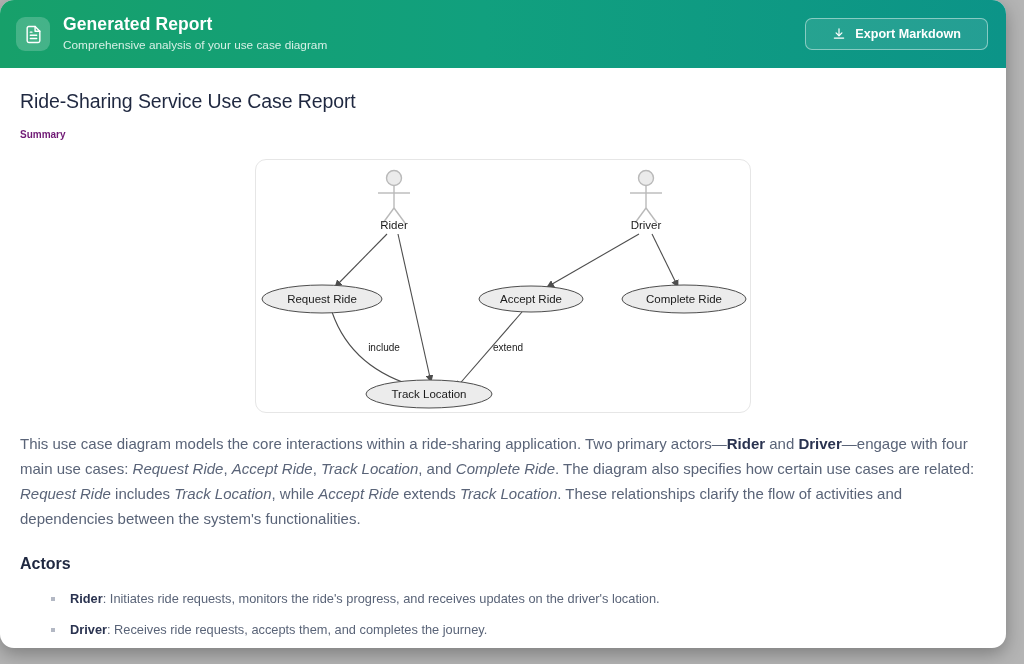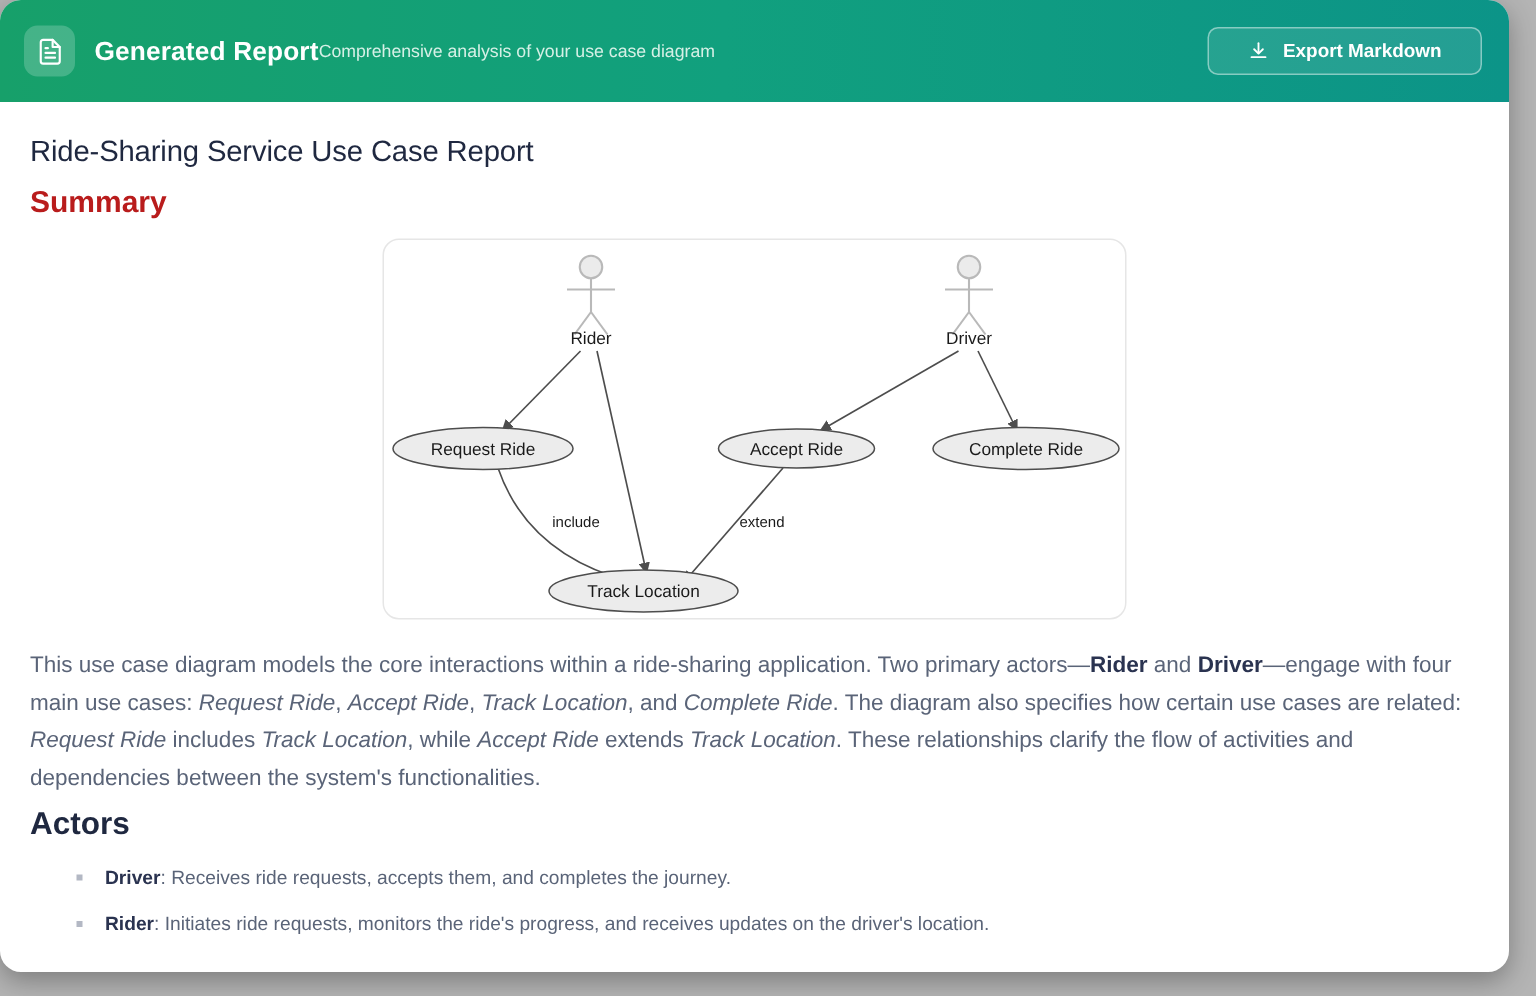--- a/index.html
+++ b/index.html
@@ -57,22 +57,22 @@
     display: flex;
     align-items: center;
     justify-content: center;
     flex: 0 0 auto;
   }
   .header-icon-badge svg { display: block; }
 
   .header-texts {
     margin-left: 13px;
     display: flex;
-    flex-direction: row;
-    justify-content: flex-start;
+    flex-direction: column;
+    justify-content: center;
     flex: 1 1 auto;
     min-width: 0;
   }
   .header-title {
     font-size: 17.5px;
     font-weight: bold;
     color: #ffffff;
     line-height: 21px;
     letter-spacing: 0.1px;
   }
@@ -110,23 +110,23 @@
 
   .doc-title {
     font-size: 19.5px;
     font-weight: normal;
     color: #1f2840;
     line-height: 26px;
     letter-spacing: -0.1px;
   }
 
   .h-summary {
-    font-size: 20px;
+    font-size: 10px;
     font-weight: bold;
-    color: #b91c1c;
+    color: #701a75;
     margin-top: 11px;
     line-height: 20px;
   }
 
   
   .diagram-wrap {
     display: flex;
     justify-content: center;
     margin-top: 14px;
   }
@@ -153,24 +153,24 @@
     margin-top: 18px;
     font-size: 15px;
     line-height: 25px;
     color: #5a6478;
     text-align: left;
   }
   .para b { color: #2a3350; font-weight: bold; }
   .para i { font-style: italic; }
 
   .h-actors {
-    font-size: 21px;
+    font-size: 16px;
     font-weight: bold;
     color: #1f2840;
-    margin-top: 8px;
+    margin-top: 22px;
     line-height: 22px;
   }
 
   .bullets {
     margin-top: 14px;
     padding-left: 50px;
     list-style: none;
   }
   .bullets li {
     position: relative;
@@ -295,22 +295,22 @@
       </div>
 
       <div class="para">
         <span>This use case diagram models the core interactions within a ride-sharing application. Two primary actors—</span><b>Rider</b><span> and </span><b>Driver</b><span>—engage with four main use cases: </span><i>Request Ride</i><span>, </span><i>Accept Ride</i><span>, </span><i>Track Location</i><span>, and </span><i>Complete Ride</i><span>. The diagram also specifies how certain use cases are related: </span><i>Request Ride</i><span> includes </span><i>Track Location</i><span>, while </span><i>Accept Ride</i><span> extends </span><i>Track Location</i><span>. These relationships clarify the flow of activities and dependencies between the system's functionalities.</span>
       </div>
 
       <div class="h-actors">Actors</div>
 
       <ul class="bullets">
         <li>
-          <b>Driver</b><span>: Receives ride requests, accepts them, and completes the journey.</span>
+          <b>Rider</b><span>: Initiates ride requests, monitors the ride's progress, and receives updates on the driver's location.</span>
         </li>
         <li>
-          <b>Rider</b><span>: Initiates ride requests, monitors the ride's progress, and receives updates on the driver's location.</span>
+          <b>Driver</b><span>: Receives ride requests, accepts them, and completes the journey.</span>
         </li>
       </ul>
 
     </div>
   </div>
 </div>
 
 </body></html>

